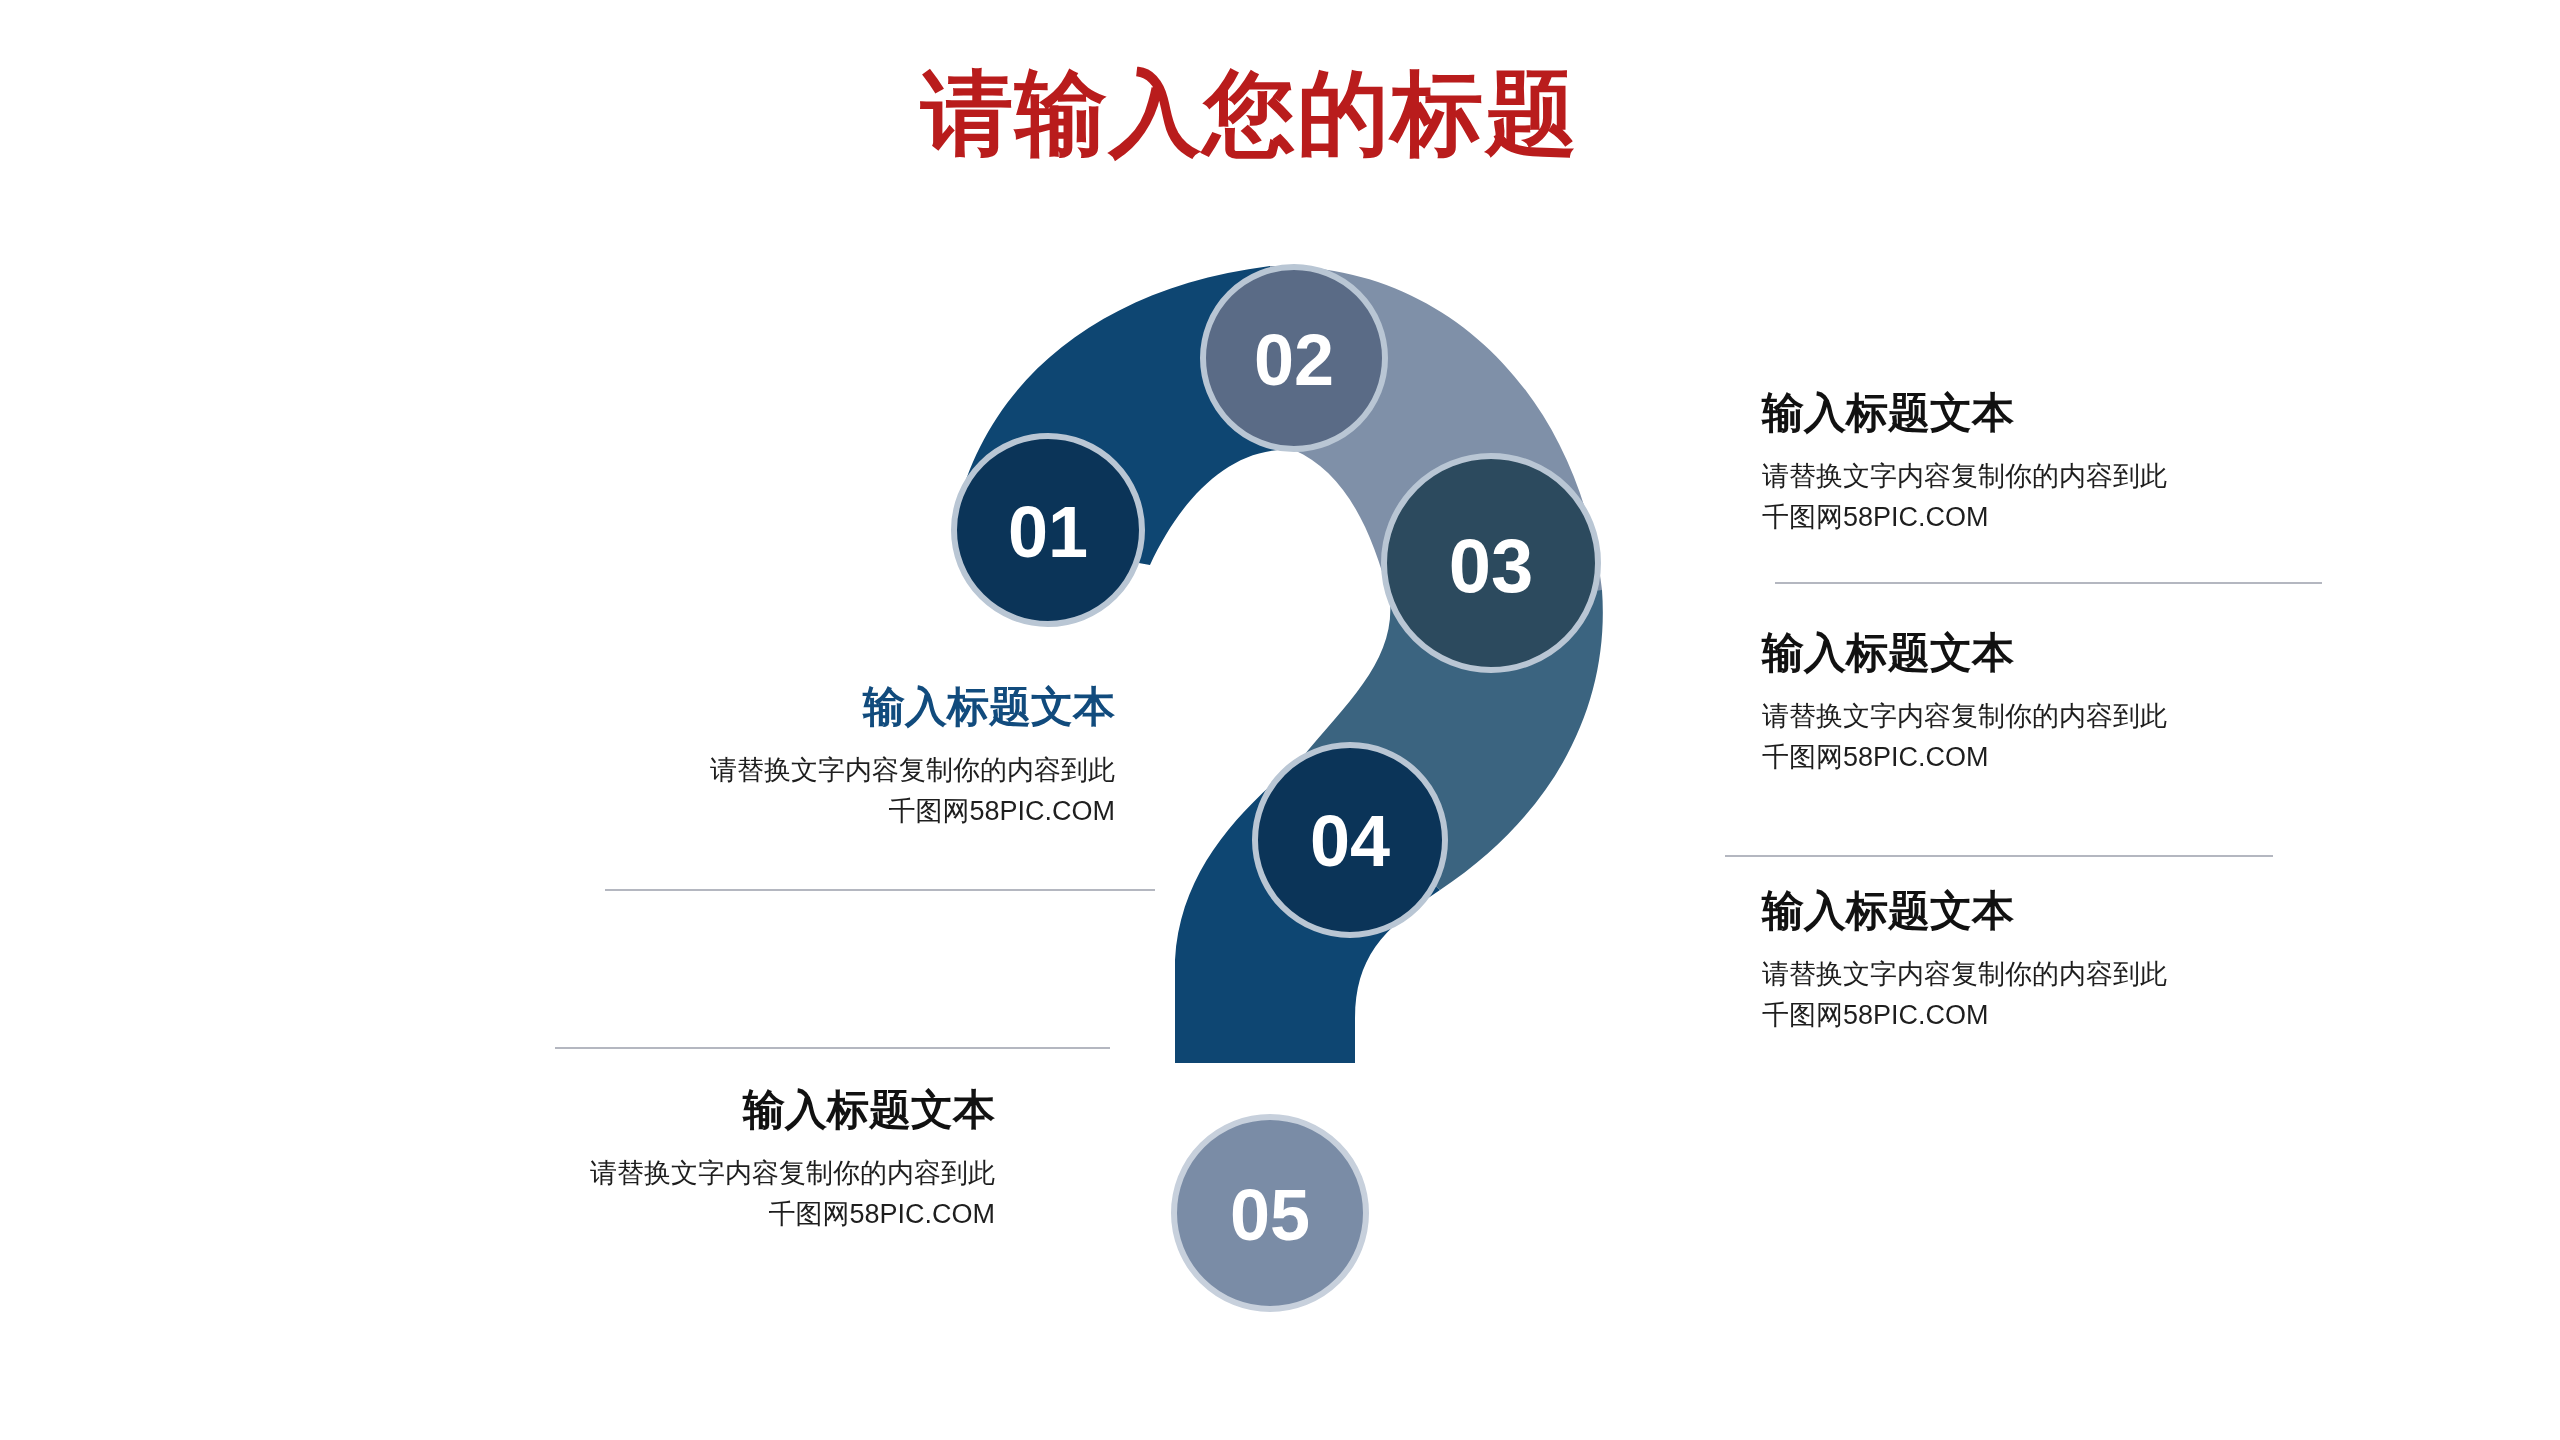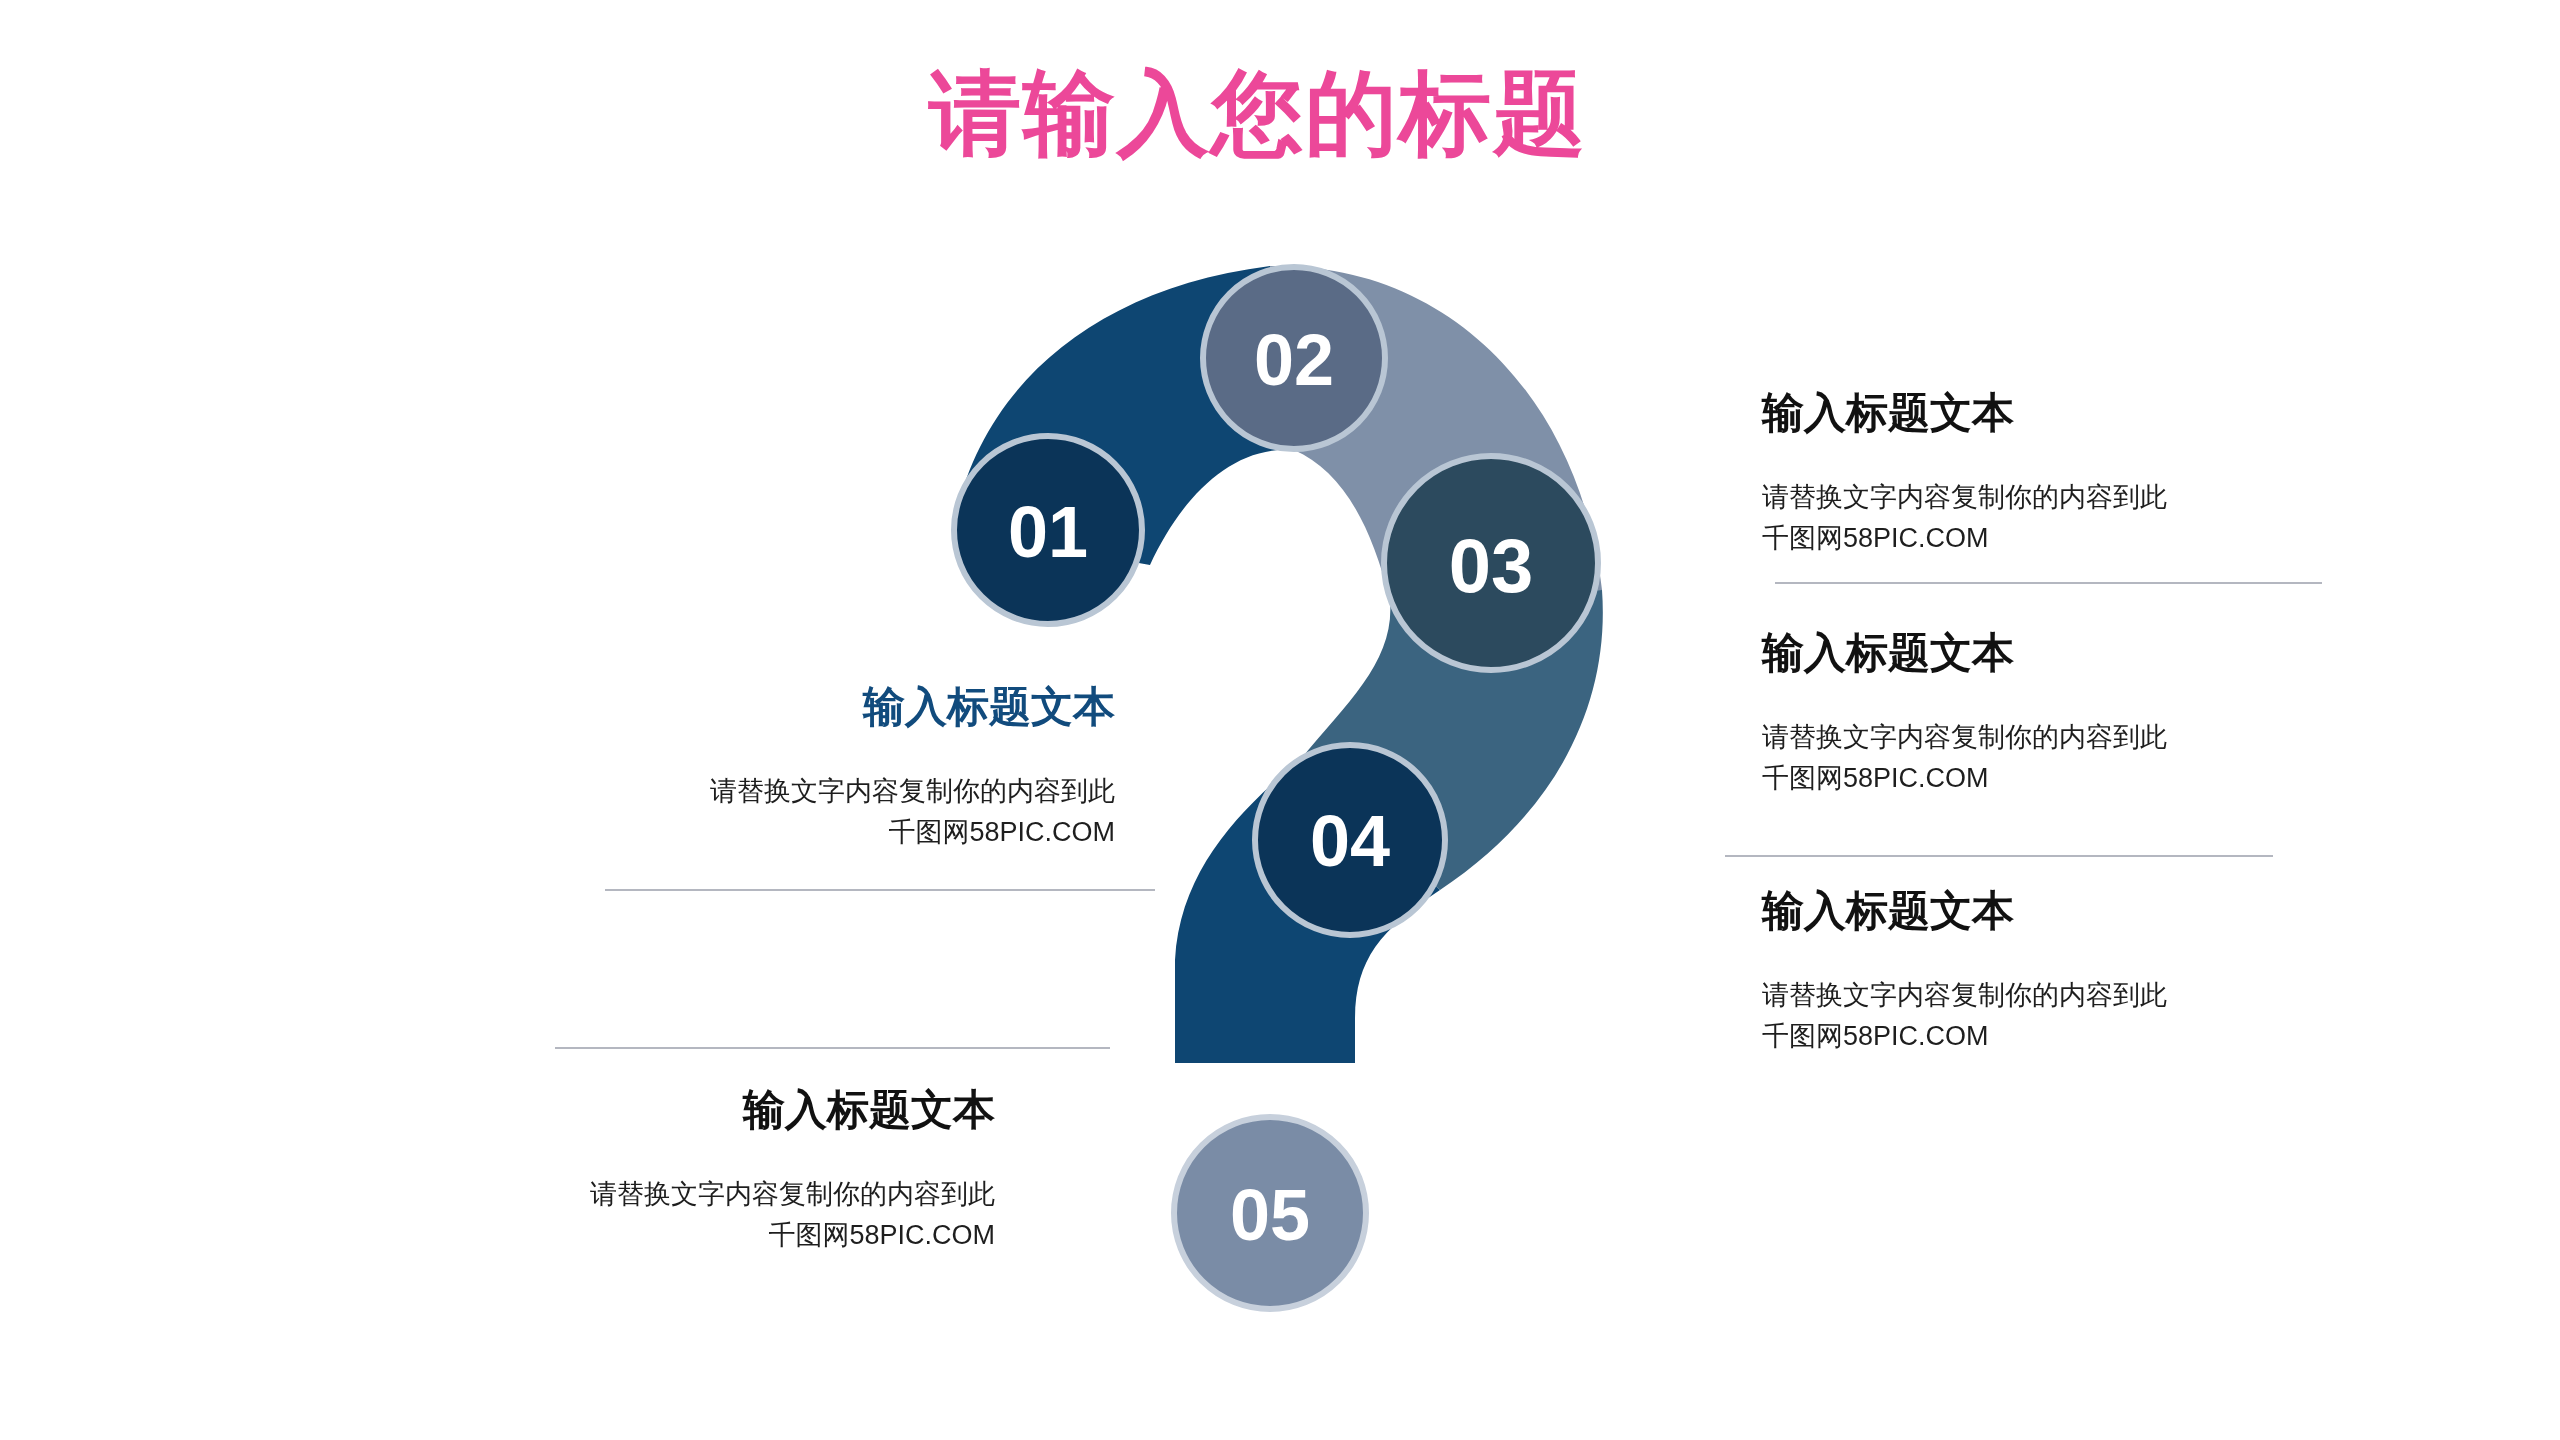--- a/index.html
+++ b/index.html
@@ -1,30 +1,30 @@
 <!DOCTYPE html>
 <html><head>
 <meta charset="utf-8">
 <style>
   html, body { margin:0; padding:0; }
   body {
     width:2560px; height:1440px; background:#ffffff; position:relative; overflow:hidden;
     font-family:"Liberation Sans","DejaVu Sans",sans-serif;
   }
   .title {
-    position:absolute; left:8px; width:2500px; top:58px; text-align:center;
-    font-size:92px; font-weight:bold; color:#ec4899; letter-spacing:2px; line-height:110px;
+    position:absolute; left:0; width:2500px; top:58px; text-align:center;
+    font-size:92px; font-weight:bold; color:#b91c1c; letter-spacing:2px; line-height:110px;
   }
   svg.diagram { position:absolute; left:0; top:0; width:2560px; height:1440px; }
   .num { font-family:"Liberation Sans Narrow","Liberation Sans",sans-serif; font-weight:bold; fill:#ffffff; }
   .block { position:absolute; width:560px; }
   .block.right-align { text-align:right; }
   .block .heading { font-size:42px; font-weight:bold; color:#111111; line-height:44px; }
   .block .heading.accent { color:#114b7d; }
-  .block .body { font-size:27px; color:#1e1e1e; line-height:41px; margin-top:42px; }
+  .block .body { font-size:27px; color:#1e1e1e; line-height:41px; margin-top:21px; }
   .divider { position:absolute; height:2px; background:#b4b7c0; }
 </style>
 </head>
 <body>
 
 <div class="title">请输入您的标题</div>
 
 <svg class="diagram" viewBox="0 0 2560 1440">
 
   <path fill="#0e4672" d="M 953 530 C 975 400 1080 290 1270 266 L 1294 450 C 1230 445 1180 500 1150 565 Z"></path>

